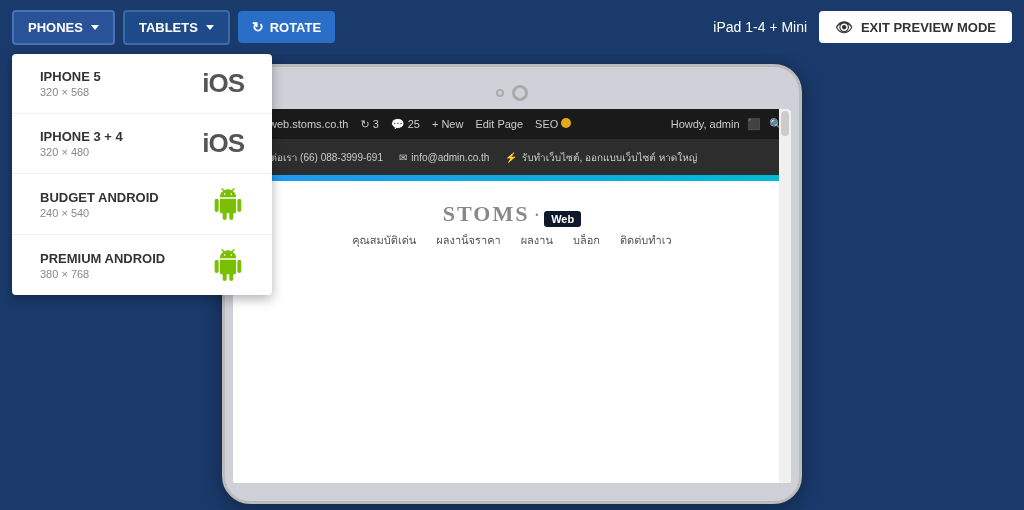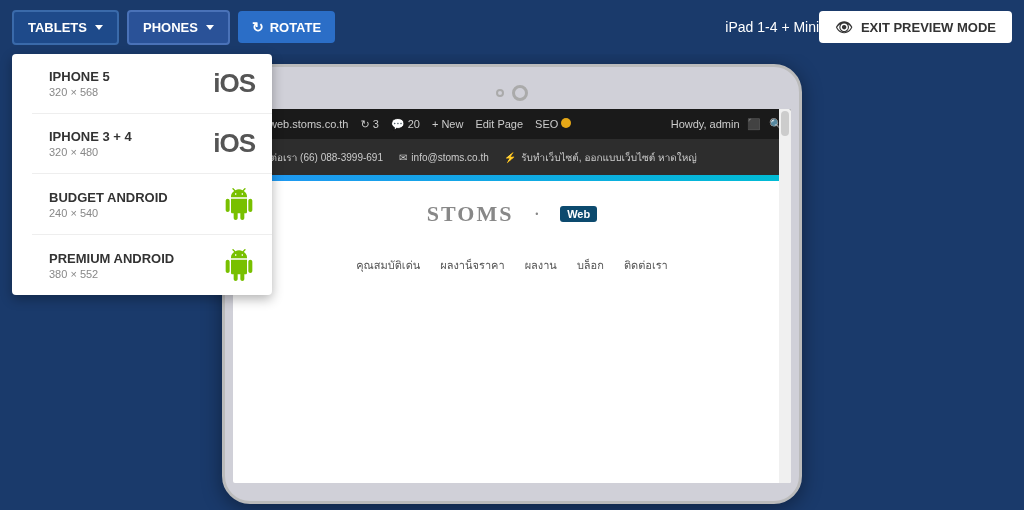--- a/index.html
+++ b/index.html
@@ -50,20 +50,21 @@
     .btn-rotate {
       background: #2b6ec7;
       border: none;
       color: white;
     }
 
     .toolbar-right {
       margin-left: auto;
       display: flex;
       align-items: center;
+      gap: 12px;
     }
 
     .device-label {
       color: white;
       font-size: 14px;
       font-weight: normal;
     }
 
     .exit-preview-btn {
       display: flex;
@@ -99,24 +100,23 @@
       box-shadow: 0 4px 12px rgba(0,0,0,0.3);
       width: 260px;
       z-index: 200;
       overflow: hidden;
     }
 
     .dropdown-item {
       display: flex;
       align-items: center;
       justify-content: space-between;
-      padding: 14px 17px;
+      padding: 14px 28px;
       border-bottom: 1px solid #eee;
       cursor: pointer;
-      margin-left: 20px;
     }
 
     .dropdown-item:last-child {
       border-bottom: none;
     }
 
     .dropdown-item .item-info {
       display: flex;
       flex-direction: column;
     }
@@ -264,35 +264,35 @@
     .site-content {
       background: white;
       display: flex;
       flex-direction: column;
       align-items: center;
       padding: 20px 10px;
     }
 
     .site-logo {
       display: flex;
-      align-items: center;
-      gap: 20px;
-      margin-bottom: 29px;
+      align-items: flex-end;
+      gap: 4px;
+      margin-bottom: 4px;
     }
 
     .logo-stoms {
       font-size: 22px;
       font-weight: bold;
       color: #888;
       letter-spacing: 2px;
       font-family: Georgia, serif;
     }
 
     .logo-web {
-      background: #0c4a6e;
+      background: #0f172a;
       color: white;
       font-size: 11px;
       font-weight: bold;
       padding: 2px 7px;
       border-radius: 3px;
     }
 
     .site-nav {
       display: flex;
       gap: 20px;
@@ -365,26 +365,26 @@
       height: 25px;
       background: #ccc;
       border-radius: 4px;
       margin: 2px auto;
     }
   </style>
 </head>
 <body>
 
 <div class="top-toolbar">
+  <button class="toolbar-btn btn-phones">
+    <span>PHONES</span>
+    <span class="chevron-down"></span>
+  </button>
   <button class="toolbar-btn btn-tablets">
     <span>TABLETS</span>
-    <span class="chevron-down"></span>
-  </button>
-  <button class="toolbar-btn btn-phones">
-    <span>PHONES</span>
     <span class="chevron-down"></span>
   </button>
   <button class="toolbar-btn btn-rotate">
     <span class="rotate-icon">↻</span>
     <span>ROTATE</span>
   </button>
   <div class="toolbar-right">
     <span class="device-label">iPad 1-4 + Mini</span>
     <button class="exit-preview-btn">
       <span class="eye-icon">👁</span>
@@ -413,21 +413,21 @@
       <span class="item-name">BUDGET ANDROID</span>
       <span class="item-size">240 × 540</span>
     </div>
     <svg class="android-icon" viewBox="0 0 24 24" xmlns="http://www.w3.org/2000/svg">
       <path d="M6 18c0 .55.45 1 1 1h1v3.5c0 .83.67 1.5 1.5 1.5S11 23.33 11 22.5V19h2v3.5c0 .83.67 1.5 1.5 1.5s1.5-.67 1.5-1.5V19h1c.55 0 1-.45 1-1V8H6v10zM3.5 8C2.67 8 2 8.67 2 9.5v7c0 .83.67 1.5 1.5 1.5S5 17.33 5 16.5v-7C5 8.67 4.33 8 3.5 8zm17 0c-.83 0-1.5.67-1.5 1.5v7c0 .83.67 1.5 1.5 1.5s1.5-.67 1.5-1.5v-7c0-.83-.67-1.5-1.5-1.5zm-4.97-5.84l1.3-1.3c.2-.2.2-.51 0-.71-.2-.2-.51-.2-.71 0l-1.48 1.48C13.85 1.23 12.95 1 12 1c-.96 0-1.86.23-2.66.63L7.85.15c-.2-.2-.51-.2-.71 0-.2.2-.2.51 0 .71l1.31 1.31C7.01 3.07 6 4.49 6 6.22V7h12v-.78c0-1.73-1.01-3.15-2.47-4.06zM10 5H9V4h1v1zm5 0h-1V4h1v1z" fill="#78C000"></path>
     </svg>
   </div>
   <div class="dropdown-item">
     <div class="item-info">
       <span class="item-name">PREMIUM ANDROID</span>
-      <span class="item-size">380 × 552</span>
+      <span class="item-size">380 × 768</span>
     </div>
     <svg class="android-icon" viewBox="0 0 24 24" xmlns="http://www.w3.org/2000/svg">
       <path d="M6 18c0 .55.45 1 1 1h1v3.5c0 .83.67 1.5 1.5 1.5S11 23.33 11 22.5V19h2v3.5c0 .83.67 1.5 1.5 1.5s1.5-.67 1.5-1.5V19h1c.55 0 1-.45 1-1V8H6v10zM3.5 8C2.67 8 2 8.67 2 9.5v7c0 .83.67 1.5 1.5 1.5S5 17.33 5 16.5v-7C5 8.67 4.33 8 3.5 8zm17 0c-.83 0-1.5.67-1.5 1.5v7c0 .83.67 1.5 1.5 1.5s1.5-.67 1.5-1.5v-7c0-.83-.67-1.5-1.5-1.5zm-4.97-5.84l1.3-1.3c.2-.2.2-.51 0-.71-.2-.2-.51-.2-.71 0l-1.48 1.48C13.85 1.23 12.95 1 12 1c-.96 0-1.86.23-2.66.63L7.85.15c-.2-.2-.51-.2-.71 0-.2.2-.2.51 0 .71l1.31 1.31C7.01 3.07 6 4.49 6 6.22V7h12v-.78c0-1.73-1.01-3.15-2.47-4.06zM10 5H9V4h1v1zm5 0h-1V4h1v1z" fill="#78C000"></path>
     </svg>
   </div>
 </div>
 
 <div class="device-outer">
   <div class="tablet-outer">
 
@@ -436,60 +436,60 @@
       <div class="camera-dot-large"></div>
     </div>
 
     <div class="tablet-screen-inner">
       <div class="screen-content-wrapper">
 
         <div class="wp-admin-bar">
           <div class="wp-logo">W</div>
           <span class="wp-bar-item">web.stoms.co.th</span>
           <span class="wp-bar-item">↻ <span>3</span></span>
-          <span class="wp-bar-item">💬 <span>20</span></span>
+          <span class="wp-bar-item">💬 <span>25</span></span>
           <span class="wp-bar-item">+ New</span>
           <span class="wp-bar-item">Edit Page</span>
           <span class="wp-bar-item">SEO <span class="wp-bar-dot"></span></span>
           <div class="wp-bar-right">
             <span class="wp-bar-item">Howdy, admin</span>
             <span class="wp-bar-item">⬛</span>
             <span class="wp-bar-item">🔍</span>
           </div>
         </div>
 
         <div class="info-bar">
           <div class="info-bar-item">
             <span>📱</span>
             <span>ติดต่อเรา (66) 088-3999-691</span>
           </div>
           <div class="info-bar-item">
             <span>✉</span>
-            <span>info@stoms.co.th</span>
+            <span>info@admin.co.th</span>
           </div>
           <div class="info-bar-item">
             <span>⚡</span>
             <span>รับทำเว็บไซต์, ออกแบบเว็บไซต์ หาดใหญ่</span>
           </div>
         </div>
 
         <div class="accent-bar"></div>
 
         <div class="site-content">
           <div class="site-logo">
             <span class="logo-stoms">STOMS</span>
             <span style="color:#888;font-size:20px;font-family:Georgia,serif;"> ·</span>
             <span class="logo-web">Web</span>
           </div>
           <nav class="site-nav">
             <a style="color:#555;text-decoration:none;font-size:11px;">คุณสมบัติเด่น</a>
             <a style="color:#555;text-decoration:none;font-size:11px;">ผลงาน็จราคา</a>
             <a style="color:#555;text-decoration:none;font-size:11px;">ผลงาน</a>
             <a style="color:#555;text-decoration:none;font-size:11px;">บล็อก</a>
-            <a style="color:#555;text-decoration:none;font-size:11px;">ติดต่อเรา</a>
+            <a style="color:#555;text-decoration:none;font-size:11px;">ติดต่บทำเว</a>
           </nav>
         </div>
 
         <div class="scrollbar-track">
           <div class="scrollbar-handle"></div>
         </div>
       </div>
     </div>
   </div>
 </div>

